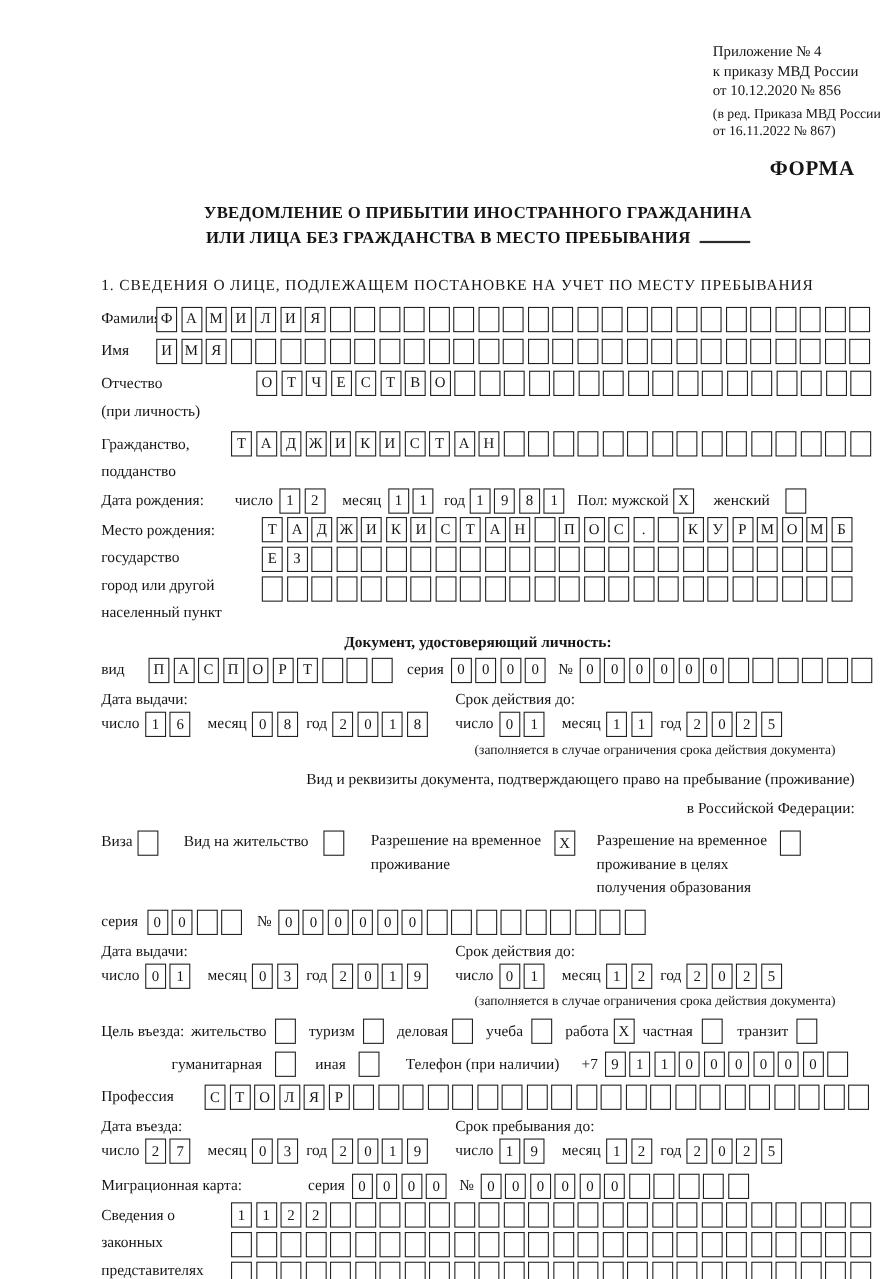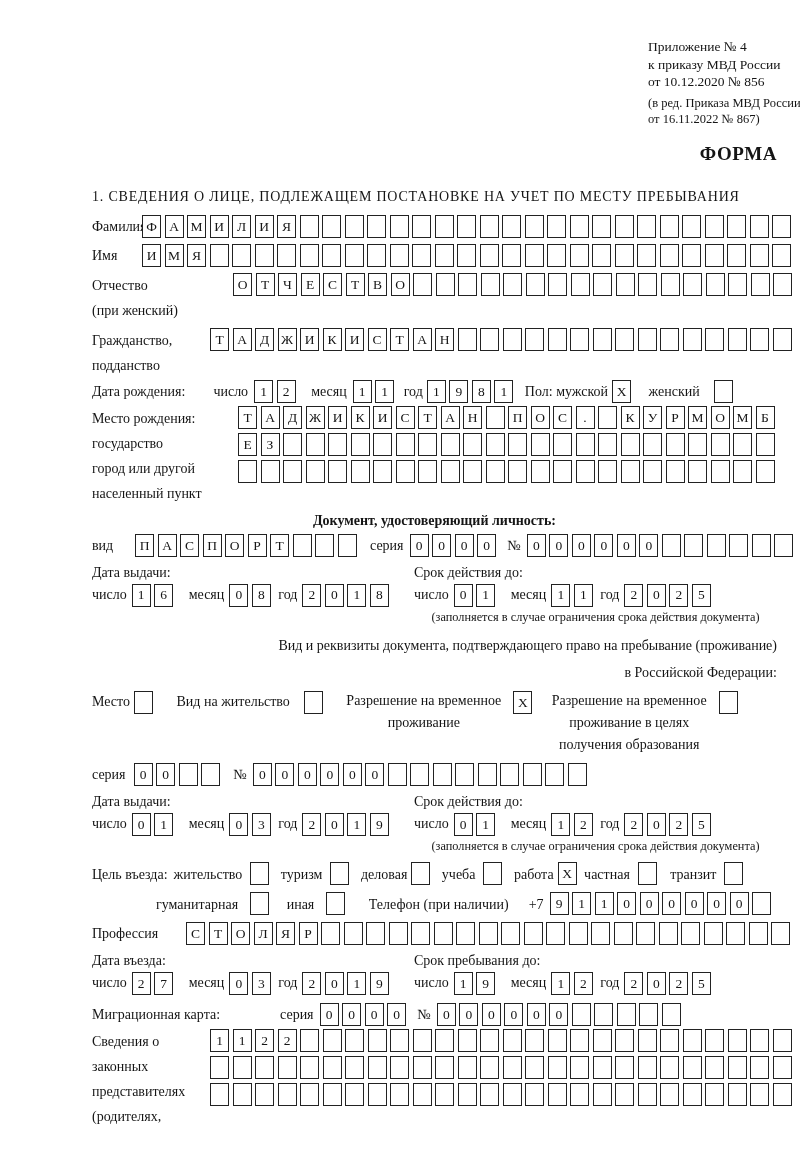--- a/index.html
+++ b/index.html
@@ -43,41 +43,45 @@
 
   .dates{display:flex;margin-top:7px;}
   .dcol-l{flex:0 0 47%;}
   .dcol-r{flex:1;}
   .date-title{font-size:14px;text-align:left;margin-bottom:2px;}
   .dategroup{display:flex;align-items:center;}
   .dategroup .lbl{margin-right:5px;}
   .small-note{font-size:12.3px;margin-top:3px;text-align:center;white-space:nowrap;}
 
   .intro{font-size:14px;line-height:1.9;margin-top:8px;text-align:right;}
-  .stack{font-size:14px;line-height:1.55;text-align:center;flex:0 0 auto;}
+  .stack{font-size:14px;line-height:1.55;flex:0 0 auto;}
   .permits{margin-top:4px;}
   .permits .cells{margin-top:1px;}
 
   .purpose .lbl{line-height:25px;}
 </style>
 </head>
 <body>
 
 <div class="page">
 
   <div class="header-block">
     <div>Приложение № 4</div>
     <div>к приказу МВД России</div>
     <div>от 10.12.2020 № 856</div>
     <div class="sub first">(в ред. Приказа МВД России</div>
     <div class="sub">от 16.11.2022 № 867)</div>
   </div>
 
   <div class="forma">ФОРМА</div>
 
+  <div class="title">
+    <div>УВЕДОМЛЕНИЕ О ПРИБЫТИИ ИНОСТРАННОГО ГРАЖДАНИНА</div>
+    <div><span>ИЛИ ЛИЦА БЕЗ ГРАЖДАНСТВА В МЕСТО ПРЕБЫВАНИЯ</span><span class="title-underline"></span></div>
+  </div>
 
   <div class="sec-heading">1. СВЕДЕНИЯ О ЛИЦЕ, ПОДЛЕЖАЩЕМ ПОСТАНОВКЕ НА УЧЕТ ПО МЕСТУ ПРЕБЫВАНИЯ</div>
 
   <div class="row mt10">
     <span class="lbl w50">Фамилия</span>
     <span class="cells">
         <span class="cell">Ф</span>
         <span class="cell">А</span>
         <span class="cell">М</span>
         <span class="cell">И</span>
@@ -140,21 +144,21 @@
         <span class="cell"></span>
         <span class="cell"></span>
         <span class="cell"></span>
         <span class="cell"></span>
       </span>
   </div>
 
   <div class="row">
     <span class="lbl-block w141">
       <div>Отчество</div>
-      <div>(при женский)</div>
+      <div>(при личность)</div>
     </span>
     <span class="cells">
         <span class="cell">О</span>
         <span class="cell">Т</span>
         <span class="cell">Ч</span>
         <span class="cell">Е</span>
         <span class="cell">С</span>
         <span class="cell">Т</span>
         <span class="cell">В</span>
         <span class="cell">О</span>
@@ -416,21 +420,21 @@
           </span>
       </div>
       <div class="small-note">(заполняется в случае ограничения срока действия документа)</div>
     </div>
   </div>
 
   <div class="intro">Вид и реквизиты документа, подтверждающего право на пребывание (проживание)</div>
   <div class="intro" style="margin-top:0;">в Российской Федерации:</div>
 
   <div class="row permits">
-    <span class="lbl">Место</span>
+    <span class="lbl">Виза</span>
     <span class="cells ml4">
         <span class="cell"></span>
       </span>
     <span class="lbl ml20">Вид на жительство</span>
     <span class="cells ml14">
         <span class="cell"></span>
       </span>
     <span class="stack ml20">
       <div>Разрешение на временное</div>
       <div>проживание</div>

